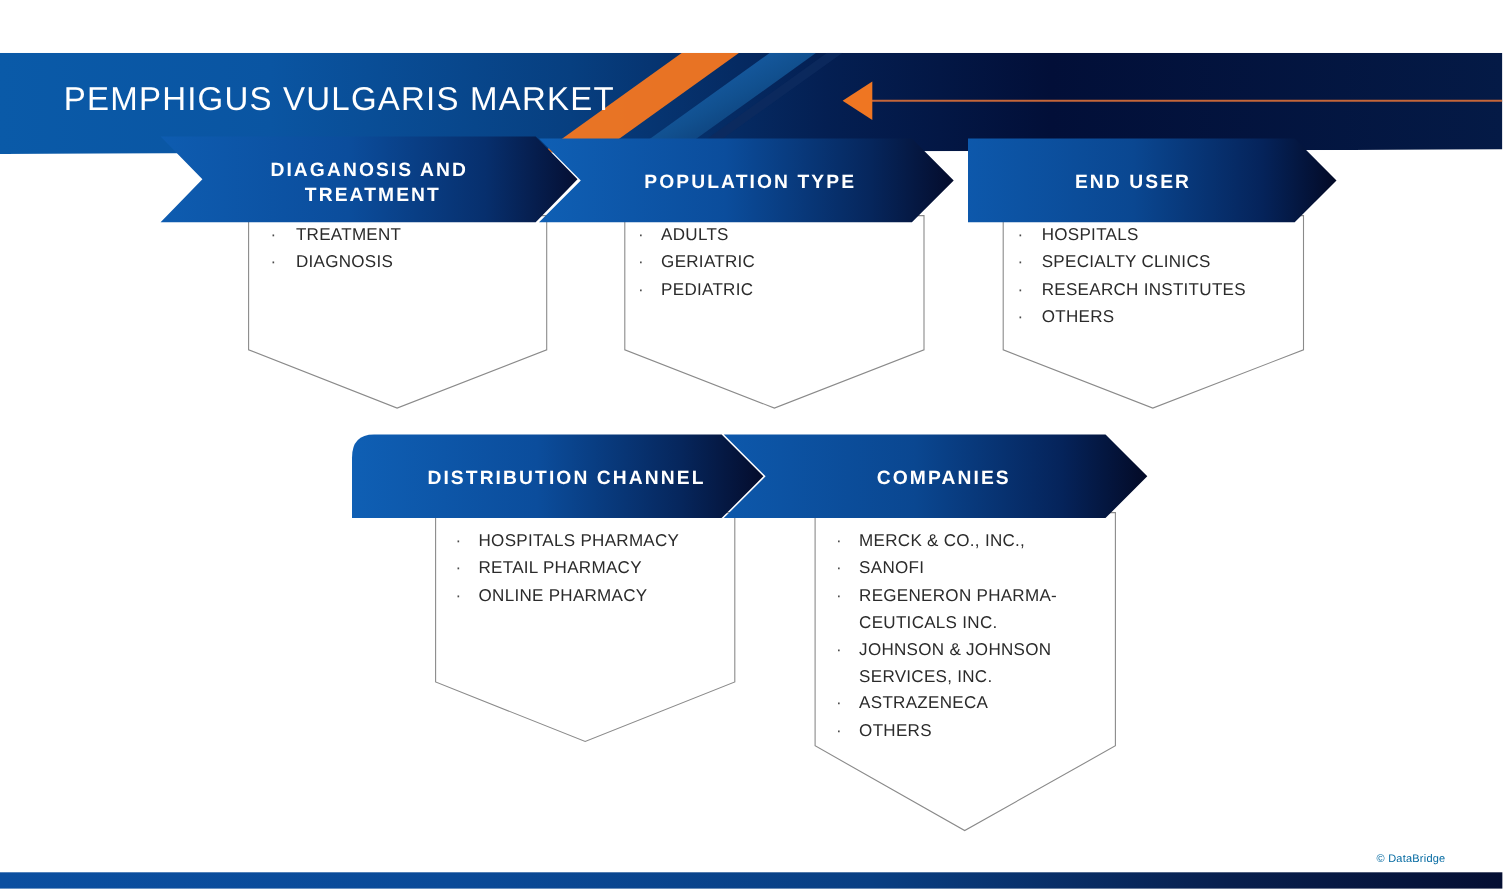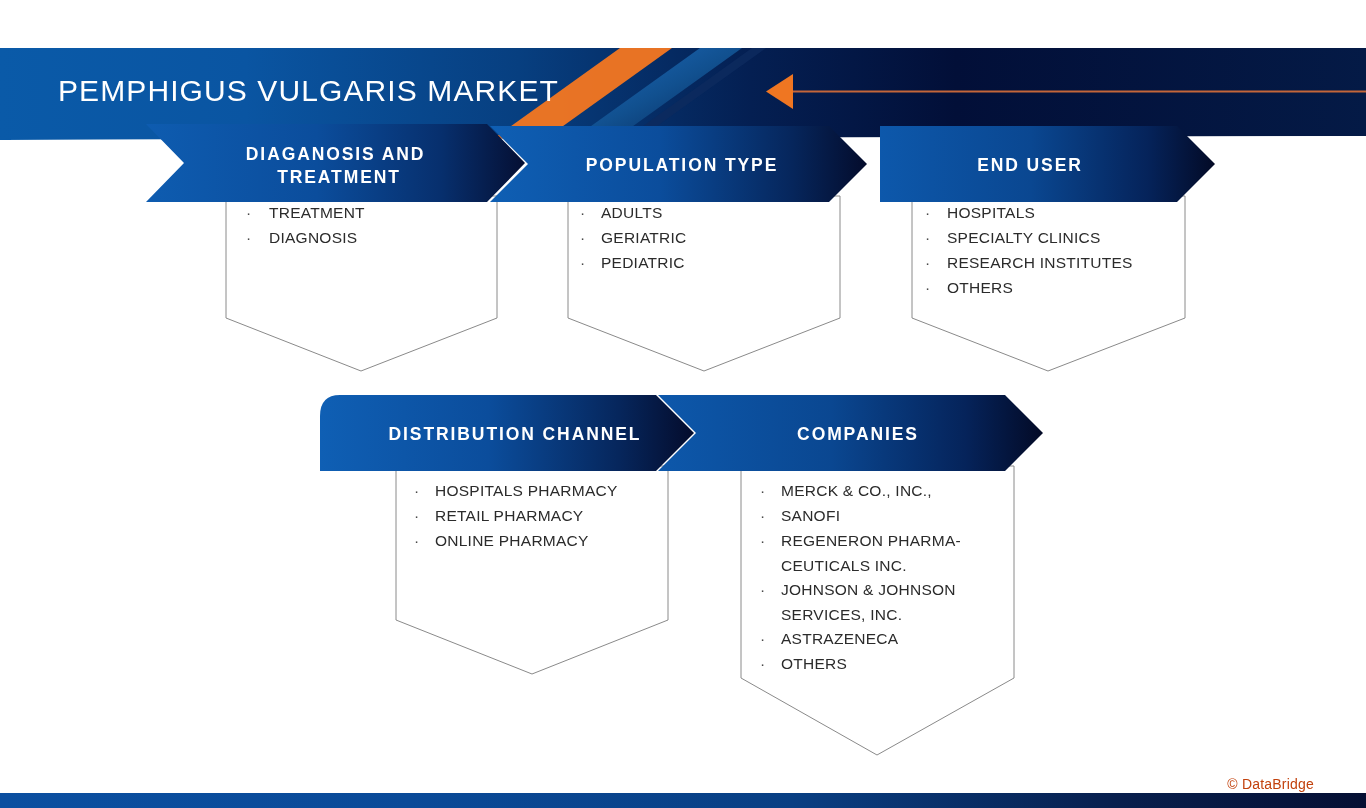--- a/index.html
+++ b/index.html
@@ -65,23 +65,23 @@
     font-family: "Liberation Sans", sans-serif;
     font-size: 15.5px;
     fill: #4a4a4a;
   }
 
   
   #copyright {
     position: absolute;
     right: 52px;
     top: 776px;
-    font-size: 14px;
+    font-size: 10px;
     font-weight: 400;
-    color: #c2410c;
+    color: #0369a1;
     letter-spacing: 0.2px;
     white-space: nowrap;
   }
   #footer-bar {
     position: absolute;
     left: 0;
     top: 793px;
     width: 1366px;
     height: 15px;
     background: linear-gradient(90deg, #0b4fa0 0%, #0a4a98 30%, #093f83 58%, #081f4d 82%, #050f33 100%);

